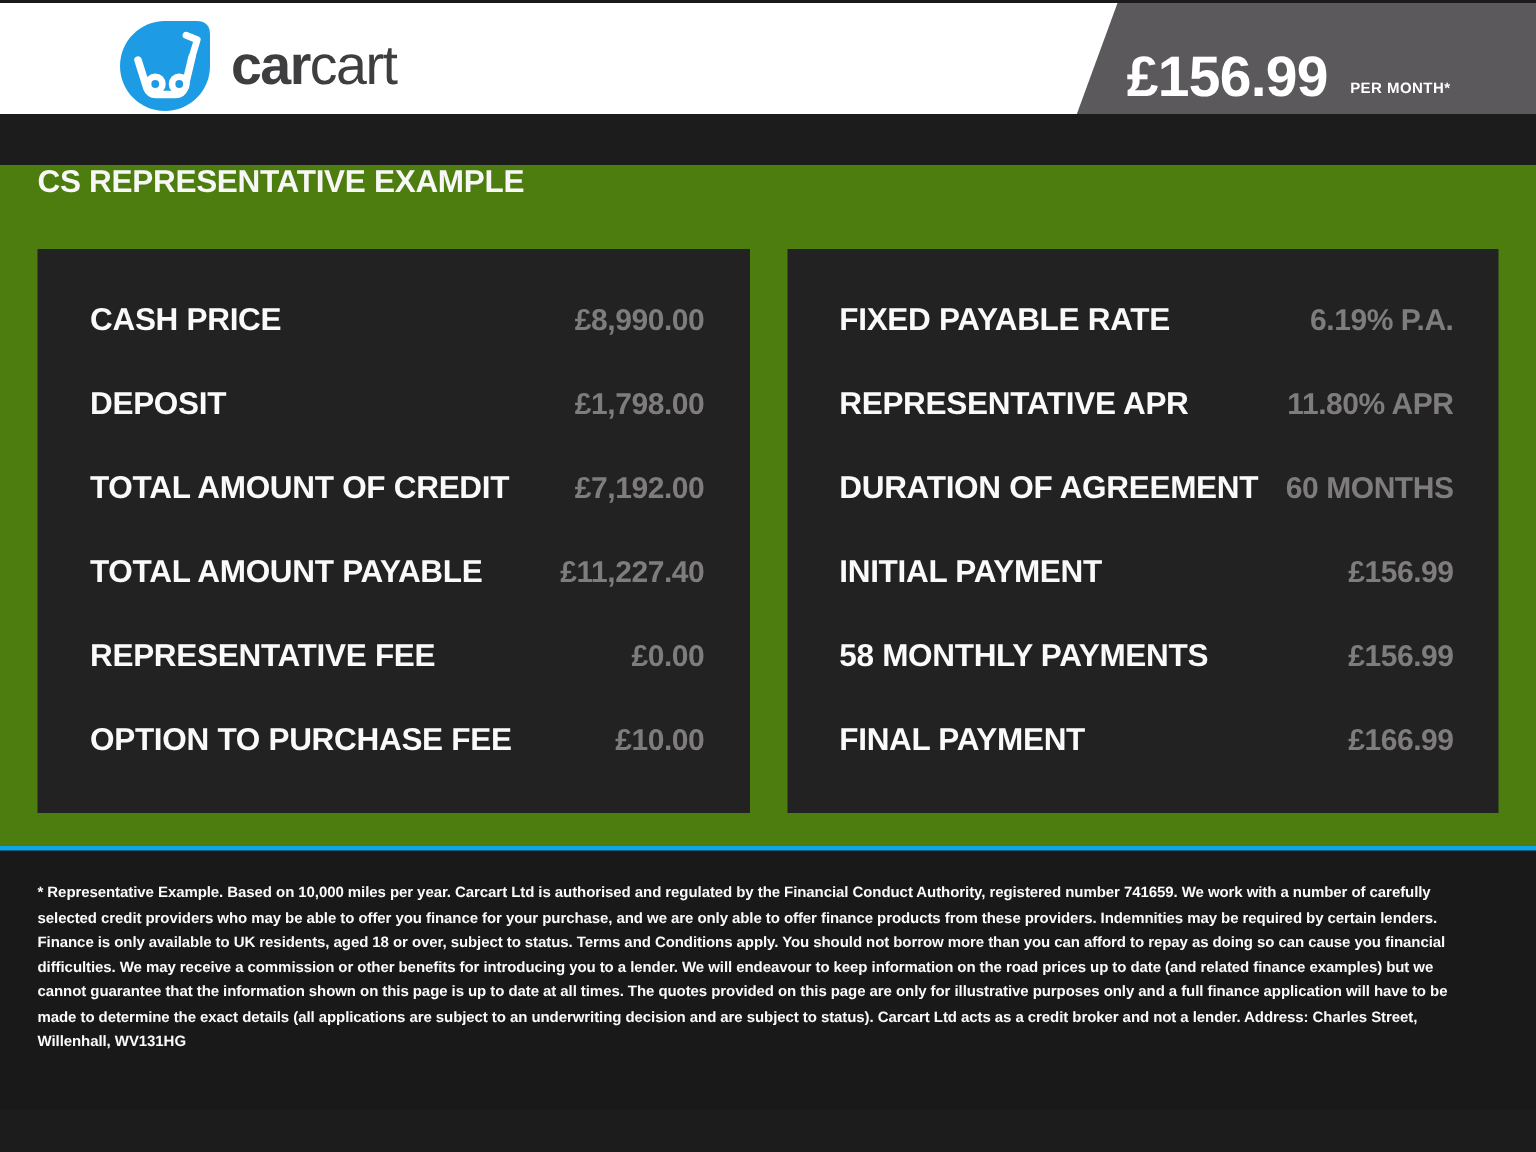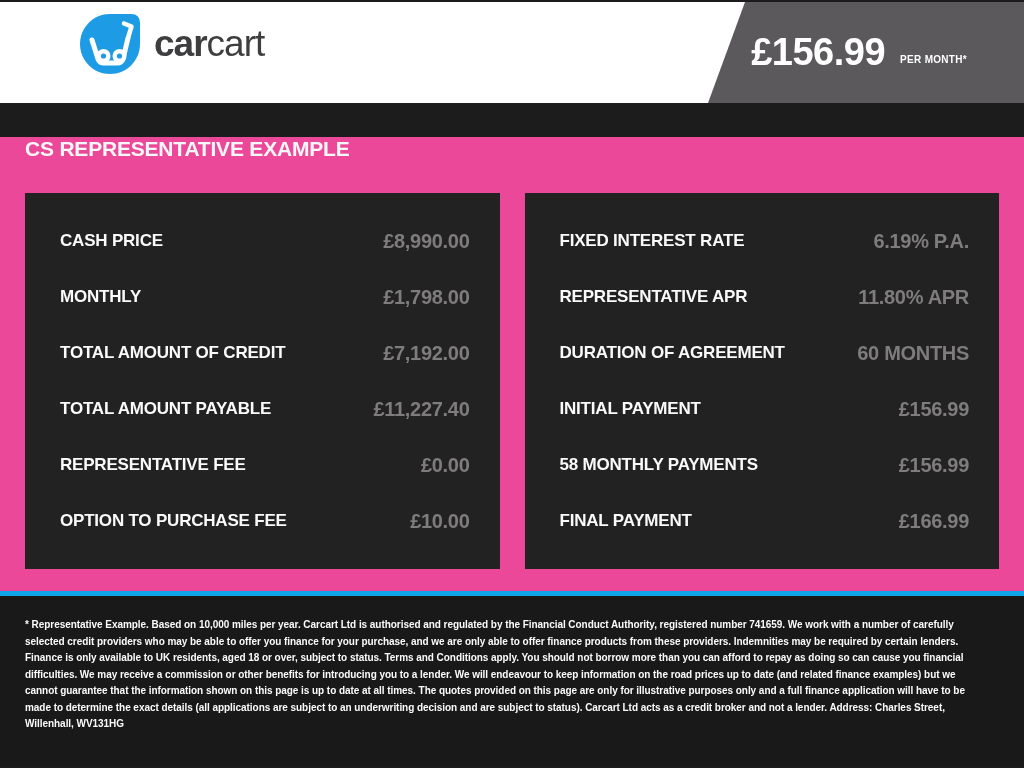--- a/index.html
+++ b/index.html
@@ -5,21 +5,21 @@
   * { margin: 0; padding: 0; box-sizing: border-box; }
   html, body { width: 1024px; height: 768px; overflow: hidden; }
   body {
     font-family: "Liberation Sans", sans-serif;
     background: #1d1c1c;
   }
 
   
   .header {
     position: relative;
-    height: 103px;
+    height: 76px;
     background: #ffffff;
     border-top: 2px solid #1b1b1b;
     overflow: hidden;
   }
   .brand {
     position: absolute;
     left: 78px;
     top: 10px;
     display: flex;
     align-items: center;
@@ -58,21 +58,21 @@
   .price-period {
     font-size: 10px;
     font-weight: 700;
     color: #ffffff;
     margin-left: 15px;
     margin-top: 14px;
     letter-spacing: 0.3px;
   }
 
   
-  .main { background: #ec4899; }
+  .main { background: #4d7c0f; }
   .page-title {
     margin: 34px 0 0 25px;
     font-size: 21px;
     font-weight: 700;
     color: #f7f7f7;
     letter-spacing: -0.2px;
   }
   .panels {
     display: flex;
     gap: 25px;
@@ -87,41 +87,41 @@
     flex-direction: column;
     justify-content: center;
   }
   .finance-row {
     height: 56px;
     display: flex;
     justify-content: space-between;
     align-items: center;
   }
   .finance-label {
-    font-size: 17px;
+    font-size: 21px;
     font-weight: 700;
     color: #fafafa;
     letter-spacing: -0.2px;
     white-space: nowrap;
   }
   .finance-value {
     font-size: 20px;
     font-weight: 700;
     color: #7e7c7d;
     letter-spacing: -0.3px;
     white-space: nowrap;
     text-align: right;
   }
 
   
   .footer {
     margin-top: 22px;
     height: 176px;
     background: #1a1919;
-    border-top: 5px solid #0ea5e9;
+    border-top: 3px solid #0ea5e9;
     padding: 21px 25px 0 25px;
   }
   .disclaimer {
     max-width: 965px;
     font-size: 10px;
     font-weight: 700;
     line-height: 16.5px;
     color: #fbfbfb;
     letter-spacing: -0.05px;
   }
@@ -154,21 +154,21 @@
 <div class="main">
   <h1 class="page-title">CS REPRESENTATIVE EXAMPLE</h1>
 
   <div class="panels">
     <div class="panel">
       <div class="finance-row">
         <span class="finance-label">CASH PRICE</span>
         <span class="finance-value">£8,990.00</span>
       </div>
       <div class="finance-row">
-        <span class="finance-label">MONTHLY</span>
+        <span class="finance-label">DEPOSIT</span>
         <span class="finance-value">£1,798.00</span>
       </div>
       <div class="finance-row">
         <span class="finance-label">TOTAL AMOUNT OF CREDIT</span>
         <span class="finance-value">£7,192.00</span>
       </div>
       <div class="finance-row">
         <span class="finance-label">TOTAL AMOUNT PAYABLE</span>
         <span class="finance-value">£11,227.40</span>
       </div>
@@ -177,21 +177,21 @@
         <span class="finance-value">£0.00</span>
       </div>
       <div class="finance-row">
         <span class="finance-label">OPTION TO PURCHASE FEE</span>
         <span class="finance-value">£10.00</span>
       </div>
     </div>
 
     <div class="panel">
       <div class="finance-row">
-        <span class="finance-label">FIXED INTEREST RATE</span>
+        <span class="finance-label">FIXED PAYABLE RATE</span>
         <span class="finance-value">6.19% P.A.</span>
       </div>
       <div class="finance-row">
         <span class="finance-label">REPRESENTATIVE APR</span>
         <span class="finance-value">11.80% APR</span>
       </div>
       <div class="finance-row">
         <span class="finance-label">DURATION OF AGREEMENT</span>
         <span class="finance-value">60 MONTHS</span>
       </div>

